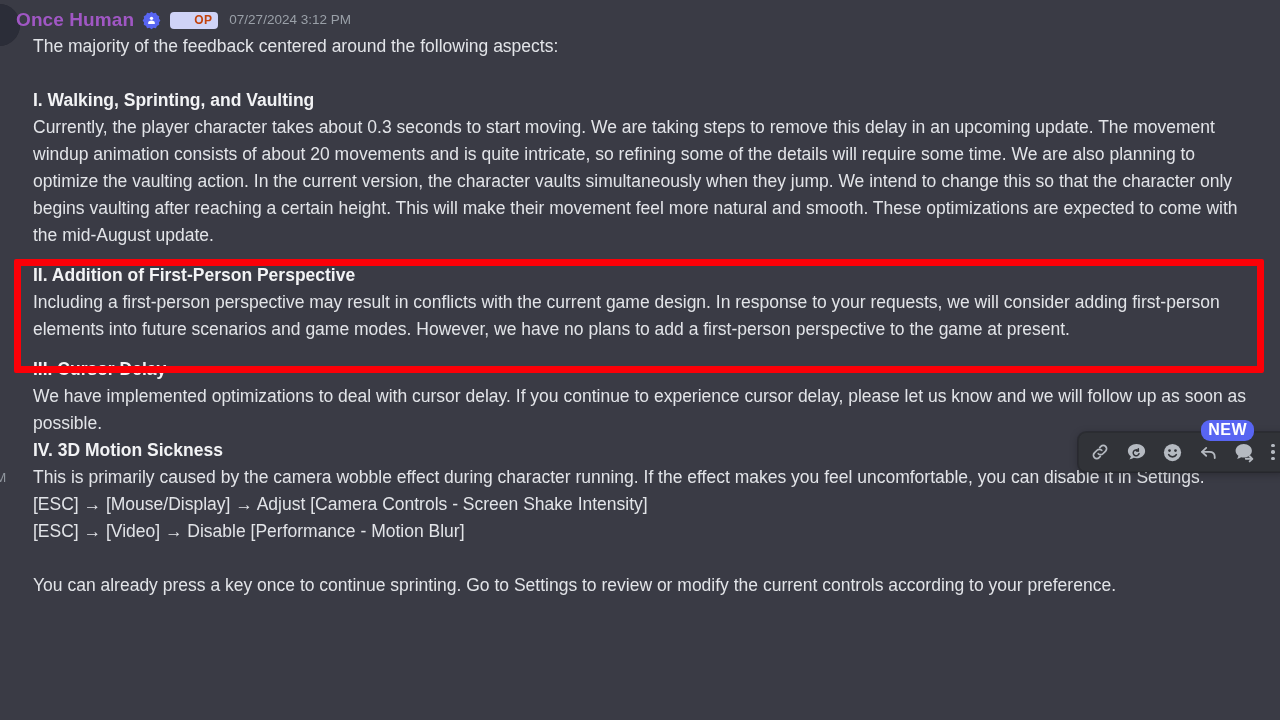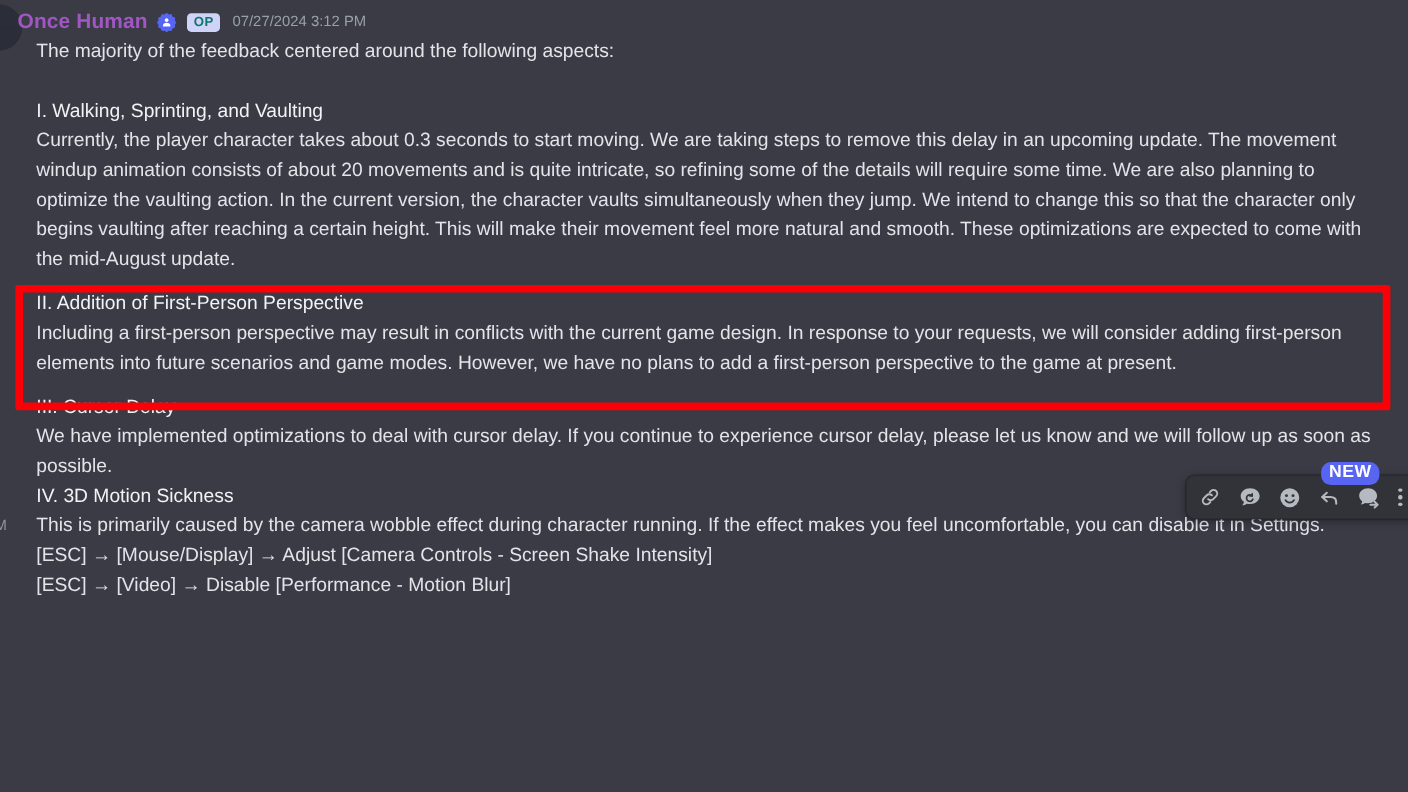--- a/index.html
+++ b/index.html
@@ -64,26 +64,26 @@
     margin-left: 8px;
     position: relative;
     display: inline-block;
     cursor: pointer;
   }
   .verified-badge svg { display:block; }
 
   .op-badge {
     margin-left: 9px;
     background: #cfd3f7;
-    color: #0f766e;
+    color: #c2410c;
     font-size: 12px;
     font-weight: 700;
     letter-spacing: .4px;
     border-radius: 4px;
-    padding: 2px 6px 3px 6px;
+    padding: 2px 6px 3px 24px;
     line-height: 12px;
     cursor: default;
   }
 
   .timestamp {
     margin-left: 11px;
     color: #9aa0a8;
     font-size: 13.5px;
     line-height: 16px;
     font-weight: 400;
@@ -101,21 +101,21 @@
     font-weight: 400;
   }
 
   .para { margin: 0; }
   .spacer { height: 27px; }
   .spacer-sm { height: 13px; }
 
   h3.sec-head {
     font-size: 17.5px;
     line-height: 27px;
-    font-weight: 400;
+    font-weight: 700;
     color: #f2f3f5;
     margin: 0;
   }
 
   
   .compact-ts {
     position: absolute;
     left: -14px;
     top: 470px;
     color: #8f959d;
@@ -227,20 +227,21 @@
 
     <h3 class="sec-head">III. Cursor Delay</h3>
     <p class="para">We have implemented optimizations to deal with cursor delay. If you continue to experience cursor delay, please let us know and we will follow up as soon as possible.</p>
 
     <h3 class="sec-head">IV. 3D Motion Sickness</h3>
     <p class="para">This is primarily caused by the camera wobble effect during character running. If the effect makes you feel uncomfortable, you can disable it in Settings.</p>
     <p class="para">[ESC] → [Mouse/Display] → Adjust [Camera Controls - Screen Shake Intensity]</p>
     <p class="para">[ESC] → [Video] → Disable [Performance - Motion Blur]</p>
     <div class="spacer"></div>
 
+    <p class="para">You can already press a key once to continue sprinting. Go to Settings to review or modify the current controls according to your preference.</p>
   </div>
 
   <div class="compact-ts">PM</div>
 
   <div class="red-box"></div>
 
   <div class="hover-toolbar">
 
     <div class="new-badge">NEW</div>
 

